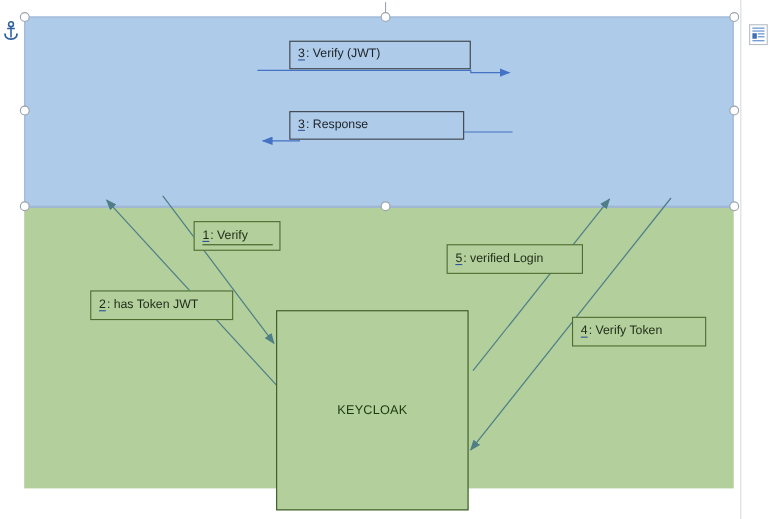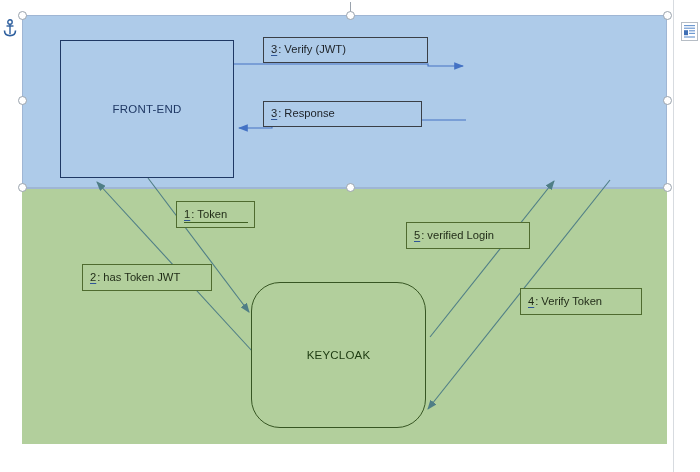--- a/index.html
+++ b/index.html
@@ -48,21 +48,21 @@
     background: #aecbe9;
     color: #1f3864;
   }
   .node-green {
     border: 1.8px solid #375623;
     background: #b2cf9c;
     color: #1c3a10;
   }
   #node-frontend { left: 60px;  top: 40px;  width: 174px; height: 138px; }
   #node-backend  { left: 466px; top: 40px;  width: 174px; height: 138px; }
-  #node-keycloak { left: 251px; top: 282px; width: 175px; height: 146px; border-radius: 29px; }
+  #node-keycloak { left: 251px; top: 282px; width: 175px; height: 182px; }
 
   
   .conn-label {
     position: absolute;
     box-sizing: border-box;
     display: flex;
     align-items: center;
     padding: 0 7px;
     font-size: 11.2px;
     white-space: nowrap;
@@ -191,23 +191,20 @@
 
     <g>
       <path d="M430,337 L554,181" fill="none" stroke="#4f7e86" stroke-width="1.1" marker-end="url(#ar-teal)"></path>
     </g>
 
     <g>
       <path d="M610,180 L428,409" fill="none" stroke="#4f7e86" stroke-width="1.1" marker-end="url(#ar-teal)"></path>
     </g>
   </svg>
 
-  <div class="node node-blue" id="node-frontend">
-    <span>FRONT-END</span>
-  </div>
 
 
   <div class="node node-green" id="node-keycloak">
     <span>KEYCLOAK</span>
   </div>
 
   <div class="conn-label label-blue" id="lbl-3a">
     <span class="num">3</span>
     <span class="colon">:</span>
     <span>Verify (JWT)</span>
@@ -215,21 +212,21 @@
 
   <div class="conn-label label-blue" id="lbl-3b">
     <span class="num">3</span>
     <span class="colon">:</span>
     <span>Response</span>
   </div>
 
   <div class="conn-label label-green" id="lbl-1">
     <span class="num">1</span>
     <span class="colon">:</span>
-    <span>Token</span>
+    <span>Verify</span>
     <span class="tail"></span>
   </div>
 
   <div class="conn-label label-green" id="lbl-2">
     <span class="num">2</span>
     <span class="colon">:</span>
     <span>has Token JWT</span>
   </div>
 
   <div class="conn-label label-green" id="lbl-5">

